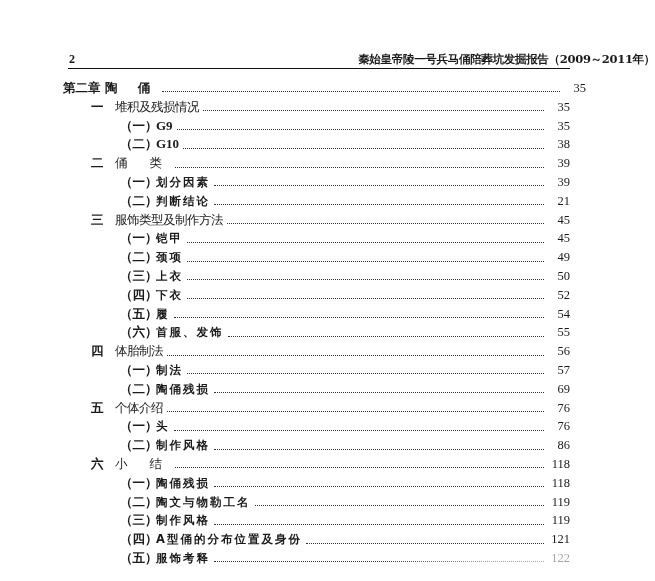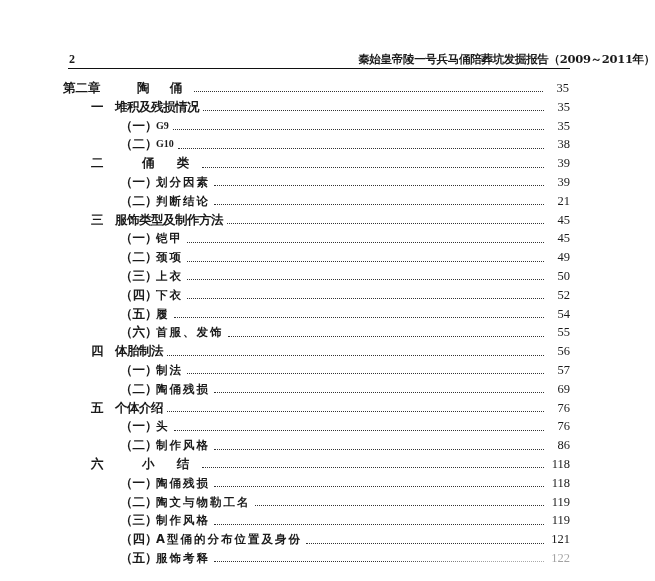--- a/index.html
+++ b/index.html
@@ -77,31 +77,31 @@
     }
     .toc-row .page {
       flex: 0 0 auto;
       font-family: "Liberation Serif", serif;
       font-size: 12.5px;
       text-align: right;
       min-width: 22px;
       font-weight: normal;
     }
     
-    .lvl-0 { left: 63px; right: 86px; align-items: center; }
+    .lvl-0 { left: 63px; right: 69px; align-items: center; }
     .lvl-0 .num { font-weight: bold; width: 42px; }
-    .lvl-0 .title { font-weight: bold; letter-spacing: 8px; margin-left: 32px; }
+    .lvl-0 .title { font-weight: bold; letter-spacing: 8px; }
     .lvl-1 { left: 91px; right: 85px; }
     .lvl-1 .num { width: 24px; font-weight: bold; }
-    .lvl-1 .title { font-weight: bold; letter-spacing: -0.5px; }
-    .lvl-1.spaced .title { letter-spacing: 9px; margin-left: 27px; }
+    .lvl-1 .title { font-weight: normal; letter-spacing: -0.5px; }
+    .lvl-1.spaced .title { letter-spacing: 9px; }
     .lvl-2 { left: 120px; right: 85px; }
     .lvl-2 .num { width: 36px; font-weight: bold; }
     .lvl-2 .title { font-weight: bold; letter-spacing: 2px; font-family: "DejaVu Sans", sans-serif; font-size: 11.5px; }
-    .lvl-2 .title.latin { font-family: "Liberation Serif", serif; font-size: 10px; letter-spacing: 0; }
+    .lvl-2 .title.latin { font-family: "Liberation Serif", serif; font-size: 13px; letter-spacing: 0; }
     .fade {
       position: absolute;
       left: 380px;
       top: 548px;
       width: 275px;
       height: 33px;
       background: linear-gradient(to right, rgba(255,255,255,0) 0%, rgba(255,255,255,0.55) 40%, rgba(255,255,255,0.65) 100%);
       pointer-events: none;
     }
   </style>

